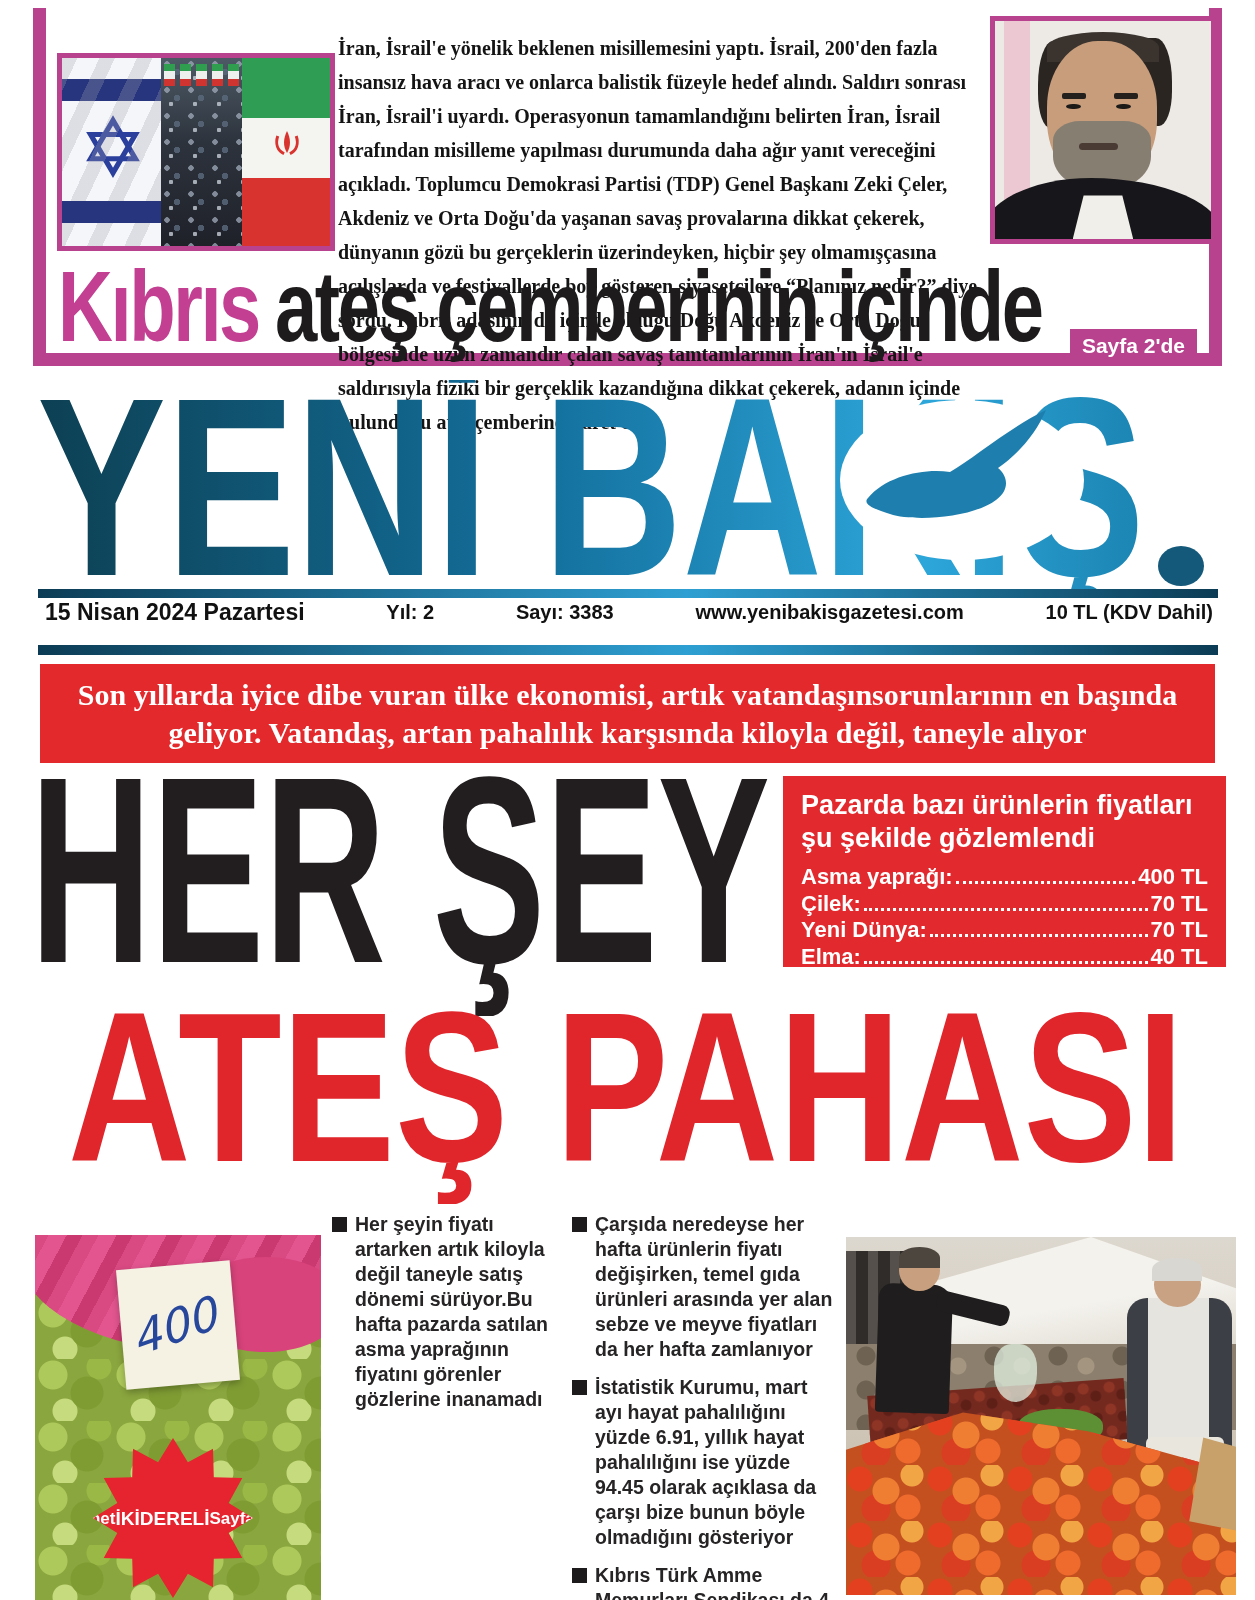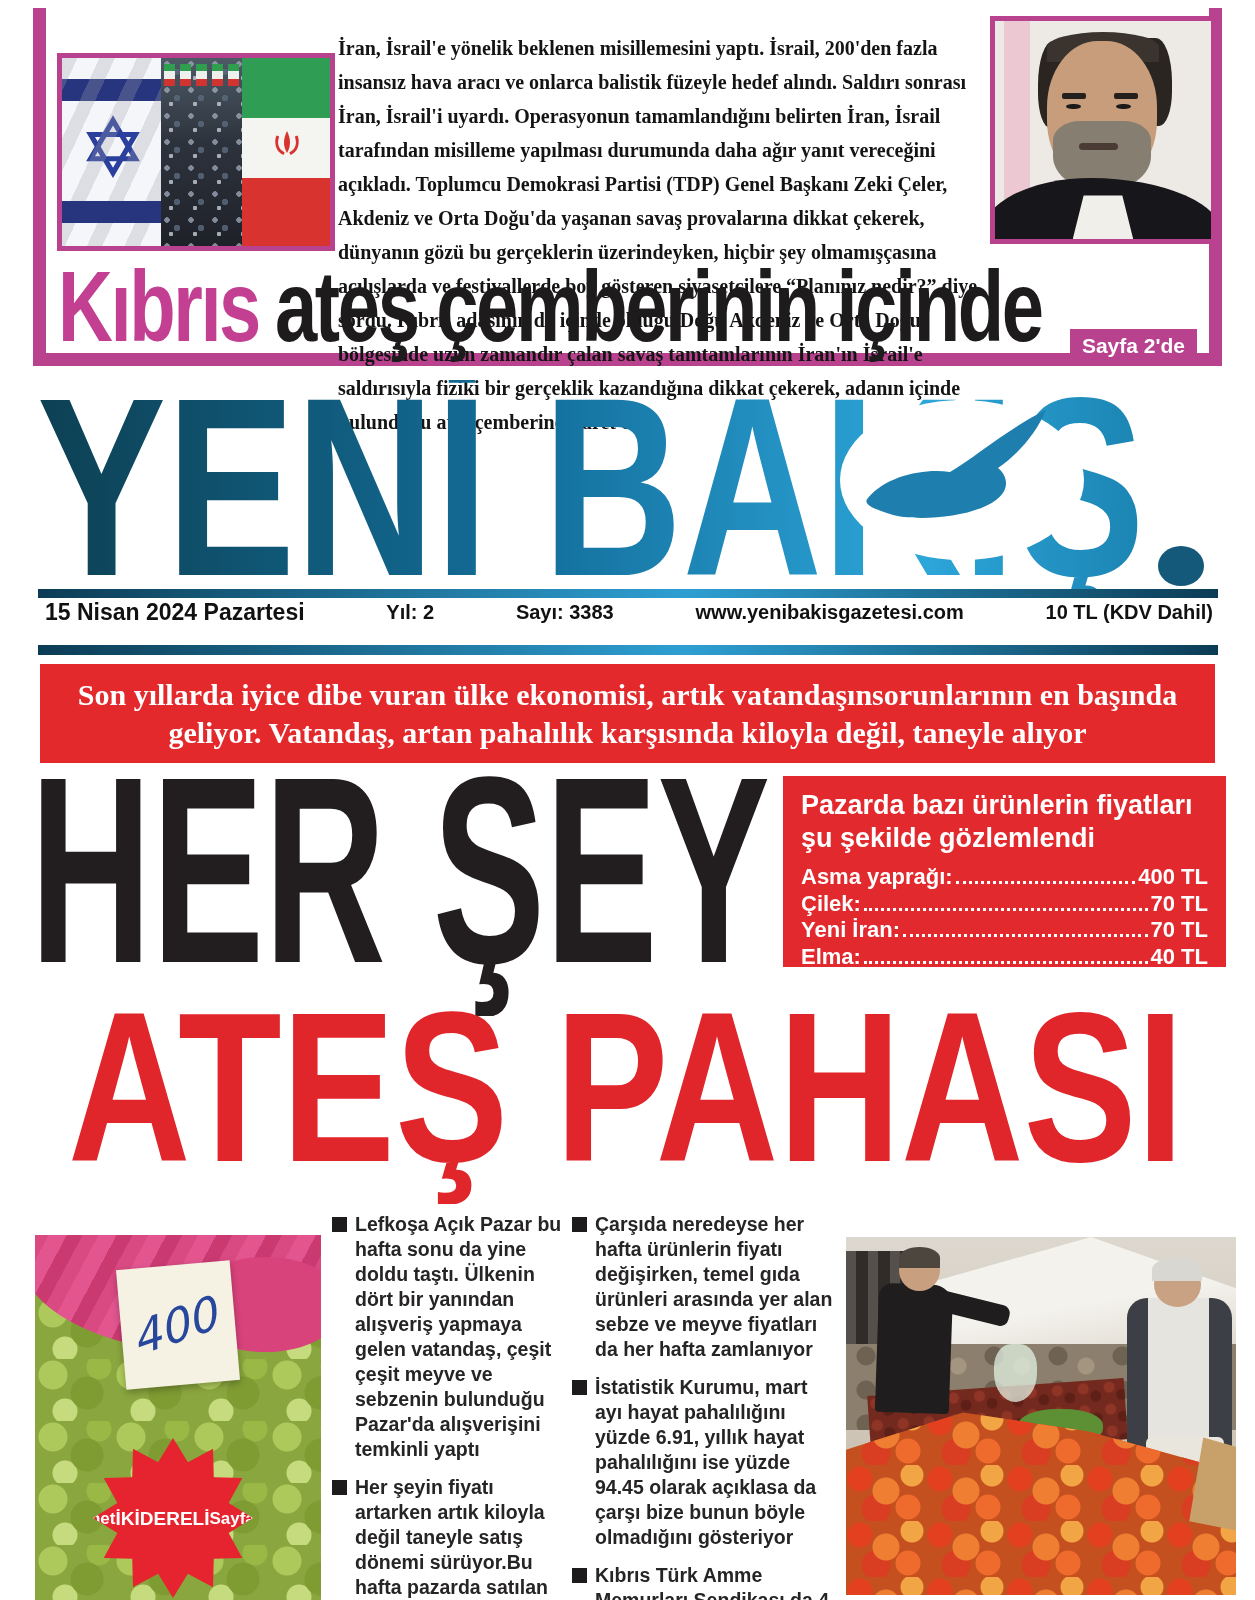--- a/index.html
+++ b/index.html
@@ -246,21 +246,21 @@
         <span>Asma yaprağı:</span>
         <span class="pb-dots"></span>
         <span>400 TL</span>
       </div>
       <div class="pb-row">
         <span>Çilek:</span>
         <span class="pb-dots"></span>
         <span>70 TL</span>
       </div>
       <div class="pb-row">
-        <span>Yeni İran:</span>
+        <span>Yeni Dünya:</span>
         <span class="pb-dots"></span>
         <span>70 TL</span>
       </div>
       <div class="pb-row">
         <span>Elma:</span>
         <span class="pb-dots"></span>
         <span>40 TL</span>
       </div>
       <div class="pb-row">
         <span>Domates:</span>
@@ -283,24 +283,20 @@
     </div>
     <div class="starburst">
       <span>Ahmet</span>
       <span class="big">İKİDERELİ</span>
       <span>Sayfa</span>
       <span>5'te</span>
     </div>
   </div>
 
   <div class="story-col col1">
-    <div class="bullet">
-      <div class="bullet-marker"></div>
-      <div class="bullet-text">Lefkoşa Açık Pazar  bu hafta sonu da yine doldu taştı. Ülkenin dört bir yanından alışveriş yapmaya gelen vatandaş, çeşit çeşit meyve ve sebzenin bulunduğu Pazar'da alışverişini temkinli yaptı</div>
-    </div>
     <div class="bullet">
       <div class="bullet-marker"></div>
       <div class="bullet-text">Her şeyin fiyatı artarken artık kiloyla değil taneyle satış dönemi sürüyor.Bu hafta pazarda satılan asma yaprağının fiyatını görenler gözlerine inanamadı</div>
     </div>
   </div>
 
   <div class="story-col col2">
     <div class="bullet">
       <div class="bullet-marker"></div>
       <div class="bullet-text">Çarşıda neredeyse her hafta ürünlerin fiyatı değişirken, temel gıda ürünleri arasında yer alan sebze ve meyve fiyatları da her hafta zamlanıyor</div>

